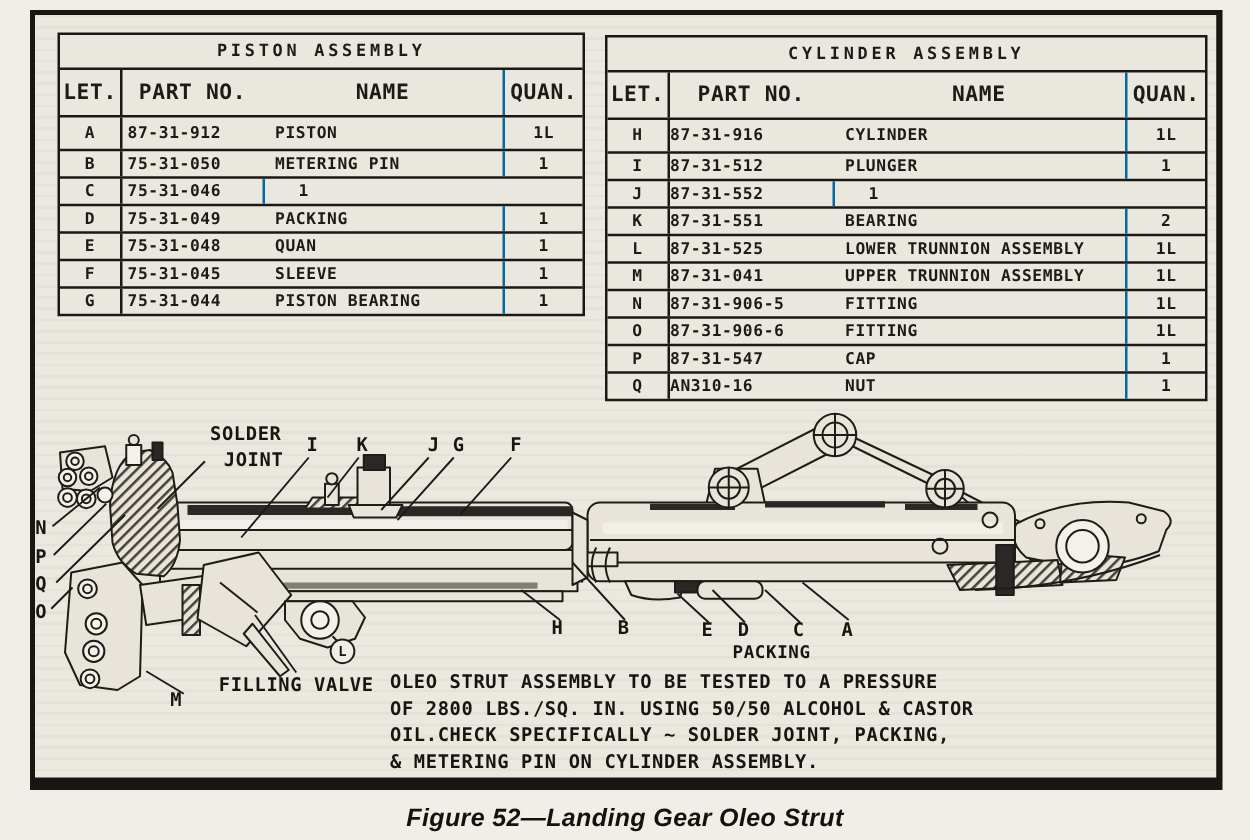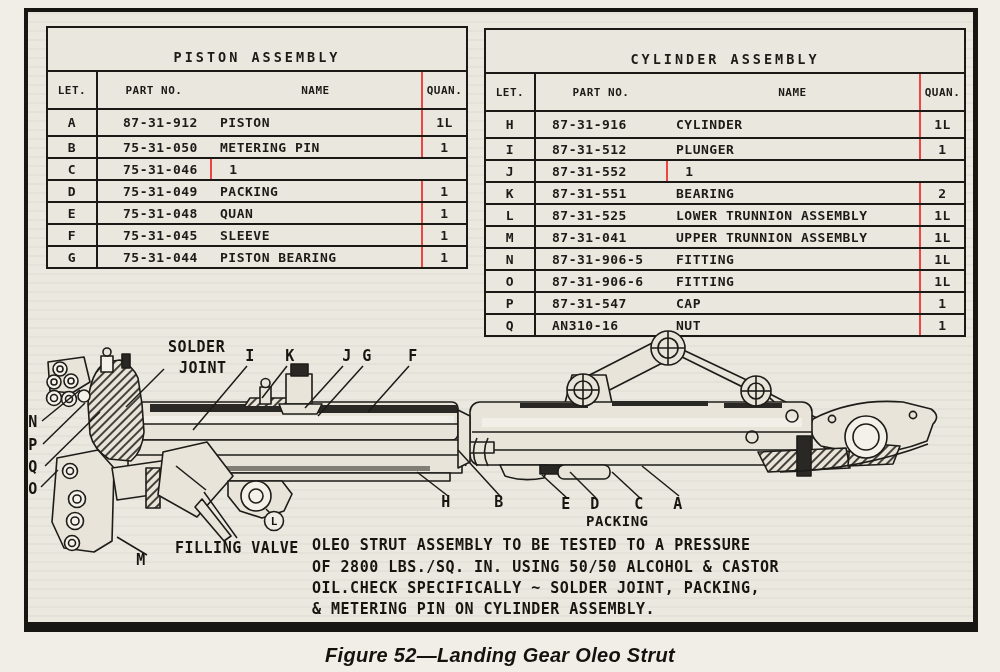--- a/index.html
+++ b/index.html
@@ -20,32 +20,32 @@
   
   .tbl{
     position:absolute;box-sizing:border-box;
     border:2px solid #1a1916;background:#eae7df;
     font-weight:700;
   }
   .tbl-piston{left:46px;top:26px;width:422px;}
   .tbl-cyl{left:484px;top:28px;width:482px;}
   .ttl{
     height:26px;line-height:26px;border-bottom:2px solid #1a1916;
-    text-align:center;font-size:13.5px;letter-spacing:3px;margin-top:16px;
-  }
-  .hdr{display:flex;height:36px;border-bottom:2px solid #1a1916;font-size:11px;}
+    text-align:center;font-size:13.5px;letter-spacing:3px;
+  }
+  .hdr{display:flex;height:36px;border-bottom:2px solid #1a1916;font-size:17px;}
   .trow{display:flex;height:20px;border-bottom:2px solid #1a1916;font-size:13px;}
   .trow.tall{height:25px;}
   .trow:last-child{border-bottom:none;}
   .c{display:flex;align-items:center;box-sizing:border-box;letter-spacing:0.5px;}
   .c-let{width:50px;justify-content:center;border-right:2px solid #1a1916;}
-  .c-part{width:112px;padding-left:25px;}
-  .tbl-cyl .c-part{width:130px;padding-left:16px;}
+  .c-part{width:112px;padding-left:4px;}
+  .tbl-cyl .c-part{width:130px;padding-left:0;}
   .c-name{flex:1;padding-left:10px;}
-  .c-quan{width:45px;justify-content:center;border-left:2px solid #ef4444;}
+  .c-quan{width:64px;justify-content:center;border-left:2px solid #0369a1;}
   .hdr .c-part,.hdr .c-name{justify-content:center;padding-left:0;}
   
   svg.diagram{position:absolute;left:0;top:0;}
   .t{font-family:"DejaVu Sans Mono", monospace;font-weight:700;fill:#17150f;}
   .t15{font-size:15px;letter-spacing:0.5px;}
   .t14{font-size:14px;letter-spacing:0.5px;}
   .t11{font-size:11px;}
   .mid{text-anchor:middle;}
   
   .caption{

